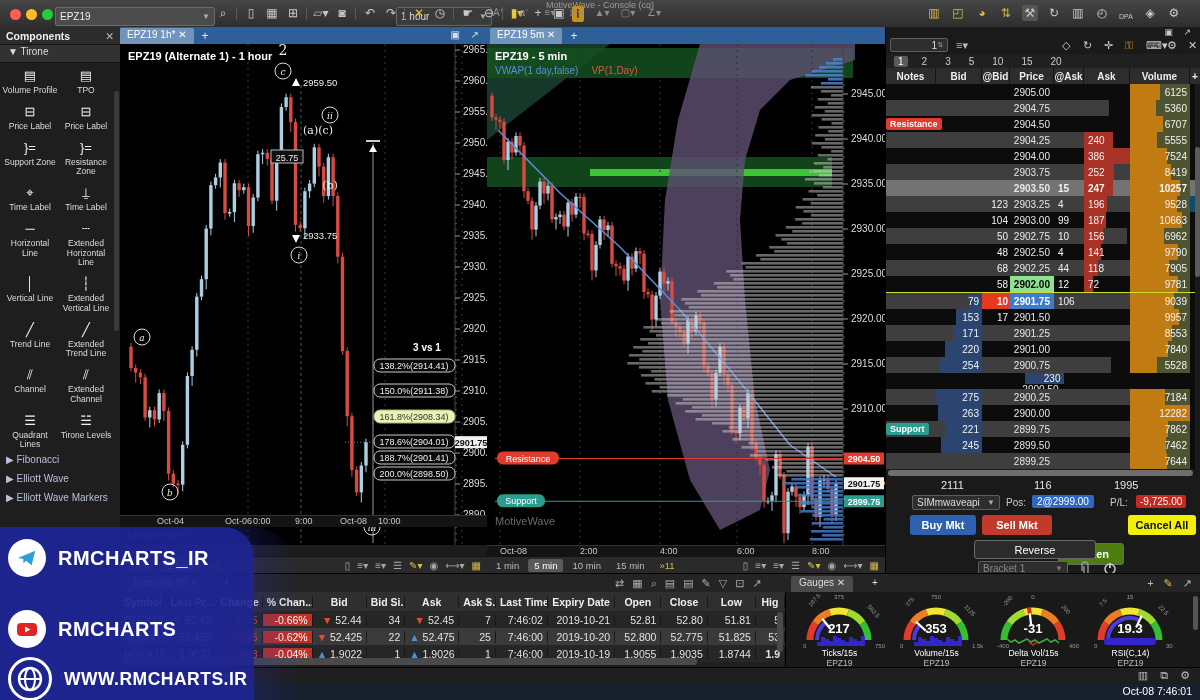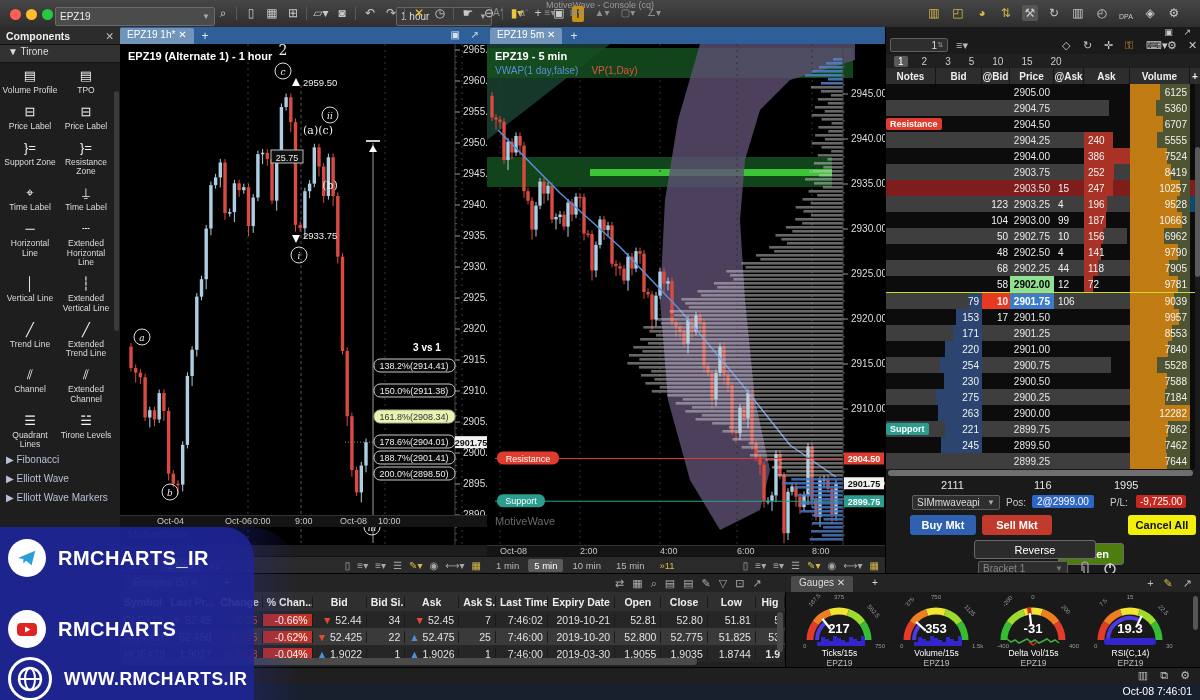--- a/index.html
+++ b/index.html
@@ -1016,21 +1016,21 @@
           <div class="dc dc-atask"></div>
           <div class="dc dc-ask">
             <div class="askbar" style="width: 65.285%;"></div>
             <span class="cellnum" style="padding-left: 4px;">252</span>
           </div>
           <div class="dc dc-vol">
             <div class="volbar" style="width: 68.5475%;"></div>
             <span class="cellnum">8419</span>
           </div>
         </div>
-        <div class="drow" style="background: #7f1d1d;">
+        <div class="drow" style="background: #737373; font-weight: bold;">
           <div class="dc dc-notes"></div>
           <div class="dc dc-bid"></div>
           <div class="dc dc-atbid"></div>
           <div class="dc dc-price">
             <span>2903.50</span>
           </div>
           <div class="dc dc-atask">
             <span class="cellnum">15</span>
           </div>
           <div class="dc dc-ask">
@@ -1258,21 +1258,21 @@
           <div class="dc dc-price">
             <span>2900.75</span>
           </div>
           <div class="dc dc-atask"></div>
           <div class="dc dc-ask"></div>
           <div class="dc dc-vol">
             <div class="volbar" style="width: 45.009%;"></div>
             <span class="cellnum">5528</span>
           </div>
         </div>
-        <div class="drow" style="background: rgb(12, 12, 12);">
+        <div class="drow" style="background: rgb(12, 12, 12); flex-direction: column;">
           <div class="dc dc-notes"></div>
           <div class="dc dc-bid">
             <div class="bidbar" style="width: 83.6364%;"></div>
             <span class="cellnum" style="padding-right: 3px;">230</span>
           </div>
           <div class="dc dc-atbid"></div>
           <div class="dc dc-price">
             <span>2900.50</span>
           </div>
           <div class="dc dc-atask"></div>
@@ -1483,21 +1483,21 @@
         <div class="qrow" style="background: rgb(38, 38, 38);">
           <div class="q-sym" style="width: 48px;">HOEX19</div>
           <div style="width: 52px;">1.9027</div>
           <div style="width: 48px;"><span class="down">-0.0008</span></div>
           <div class="q-red-bg" style="width: 52px;">-0.04%</div>
           <div style="width: 56px;"><span class="up">▲ </span>1.9022</div>
           <div style="width: 40px;">1</div>
           <div style="width: 56px;"><span class="up">▲ </span>1.9026</div>
           <div style="width: 38px;">1</div>
           <div style="width: 54px;">7:46:00</div>
-          <div style="width: 70px;">2019-03-30</div>
+          <div style="width: 70px;">2019-10-19</div>
           <div style="width: 48px;">1.9055</div>
           <div style="width: 48px;">1.9035</div>
           <div style="width: 50px;">1.8744</div>
           <div style="width: 30px; font-weight: bold;">1.9</div>
         </div>
       </div>
     <div id="qscroll"></div>
     <div style="position:absolute;right:2px;top:20px;width:6px;height:40px;background:#4a4a4a;border-radius:3px"></div>
   </div>
 

